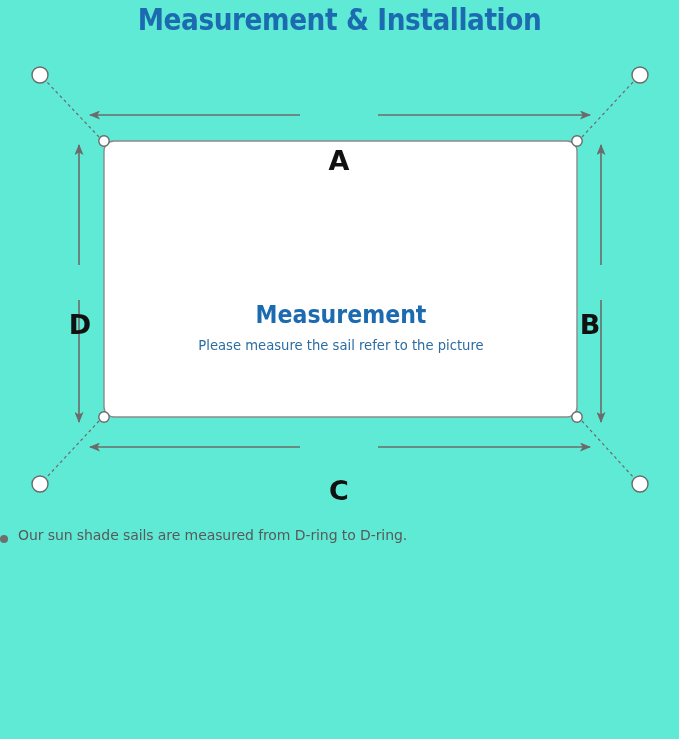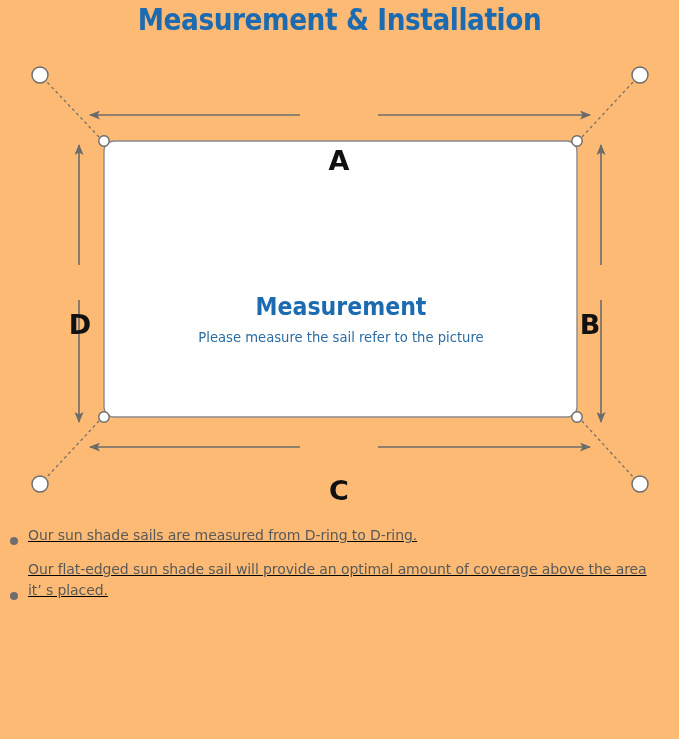--- a/index.html
+++ b/index.html
@@ -11,21 +11,21 @@
     width: 679px;
     height: 739px;
     position: relative;
     font-family: "Liberation Sans", sans-serif;
     overflow: hidden;
   }
   #page {
     position: relative;
     width: 679px;
     height: 739px;
-    background: #fdba74;
+    background: #5eead4;
   }
   
   .title {
     position: absolute;
     left: 0;
     top: 0;
     width: 679px;
     text-align: center;
     font-family: "DejaVu Sans", sans-serif;
     font-weight: bold;
@@ -44,21 +44,21 @@
     width: 679px;
     height: 470px;
   }
   .diagram svg {
     display: block;
   }
   
   .center-block {
     position: absolute;
     left: 104px;
-    top: 244px;
+    top: 252px;
     width: 474px;
     text-align: center;
     pointer-events: none;
   }
   .center-title {
     font-family: "DejaVu Sans", sans-serif;
     font-weight: bold;
     font-size: 24px;
     color: #1C6BB0;
     line-height: 30px;
@@ -92,24 +92,23 @@
   
   .bullets {
     position: absolute;
     left: 0;
     top: 524px;
     width: 679px;
   }
   .bullet-row {
     position: relative;
     display: flex;
-    align-items: flex-end;
+    align-items: center;
     margin-bottom: 13px;
-    padding-left: 10px;
-    text-decoration: underline;
+    padding-left: 0;
   }
   .bullet-dot {
     flex: 0 0 auto;
     width: 8px;
     height: 8px;
     border-radius: 50%;
     background: #6E6E6E;
     margin-top: 8px;
     margin-right: 10px;
   }
@@ -187,20 +186,16 @@
   <div class="bullets">
 
     <div class="bullet-row">
       <span class="bullet-dot"></span>
       <span class="bullet-text">Our sun shade sails are measured from D-ring to D-ring.</span>
     </div>
 
 
 
 
-    <div class="bullet-row">
-      <span class="bullet-dot"></span>
-      <span class="bullet-text">Our flat-edged sun shade sail will provide an optimal amount of coverage above the area it’ s placed.</span>
-    </div>
 
   </div>
 
 </div>
 
 </body></html>

